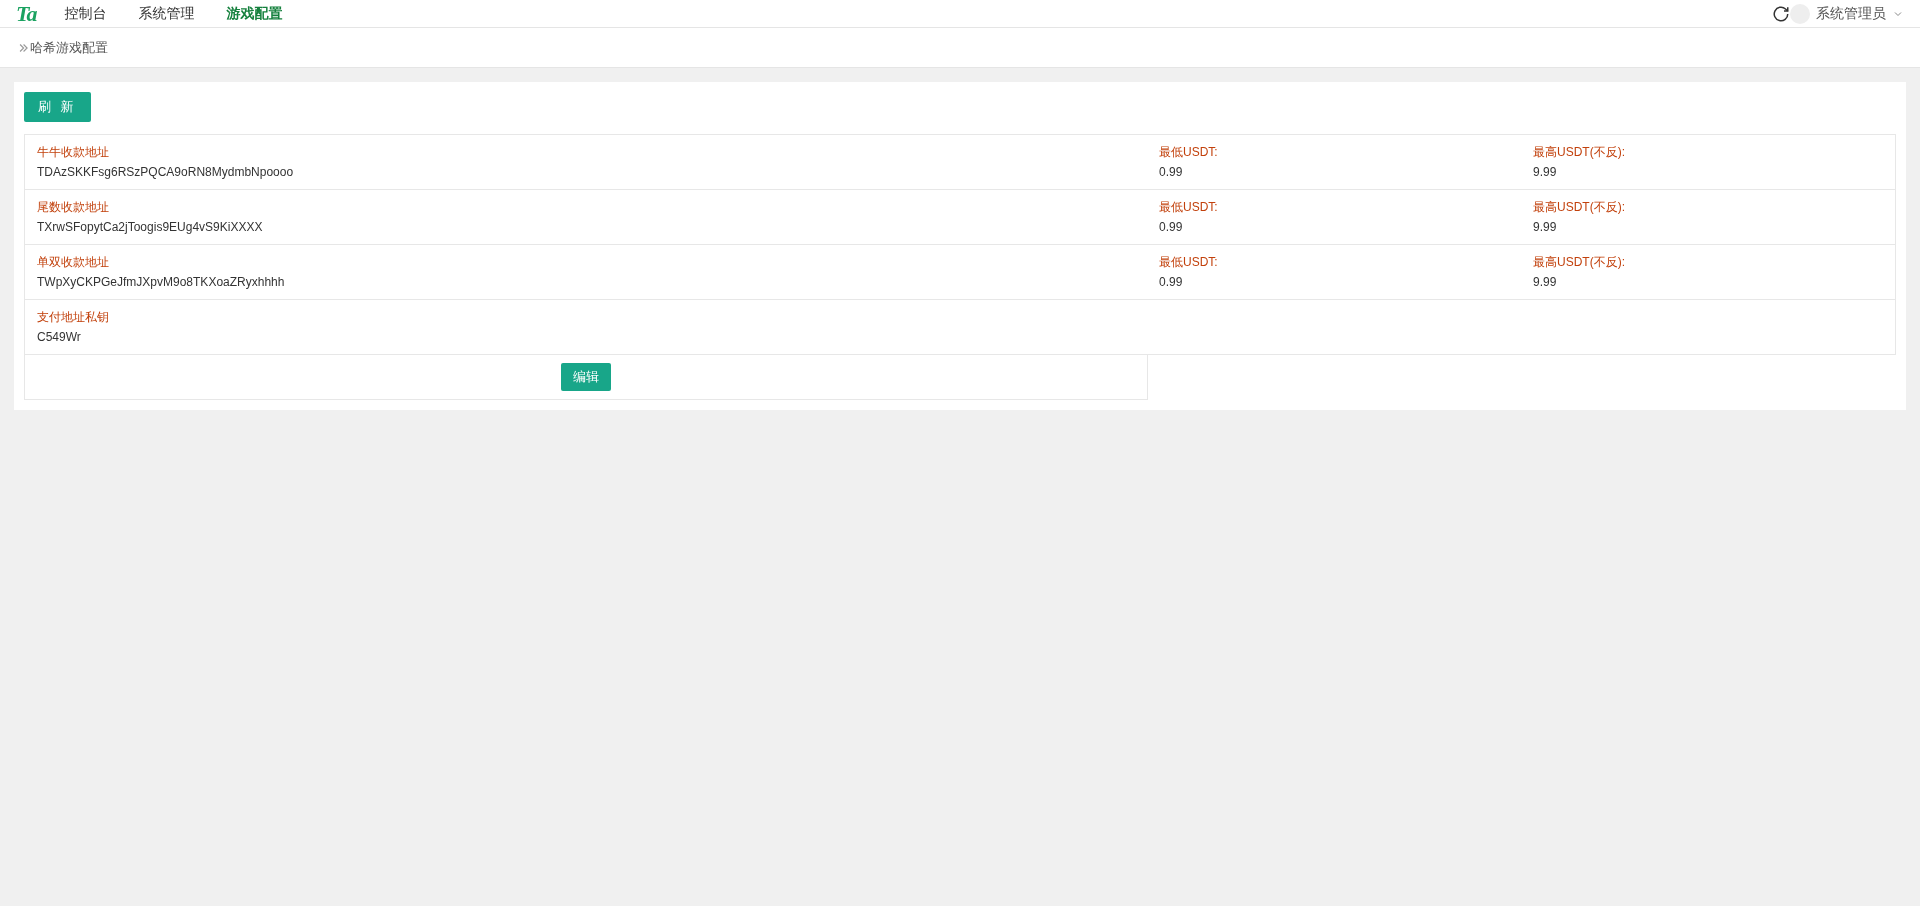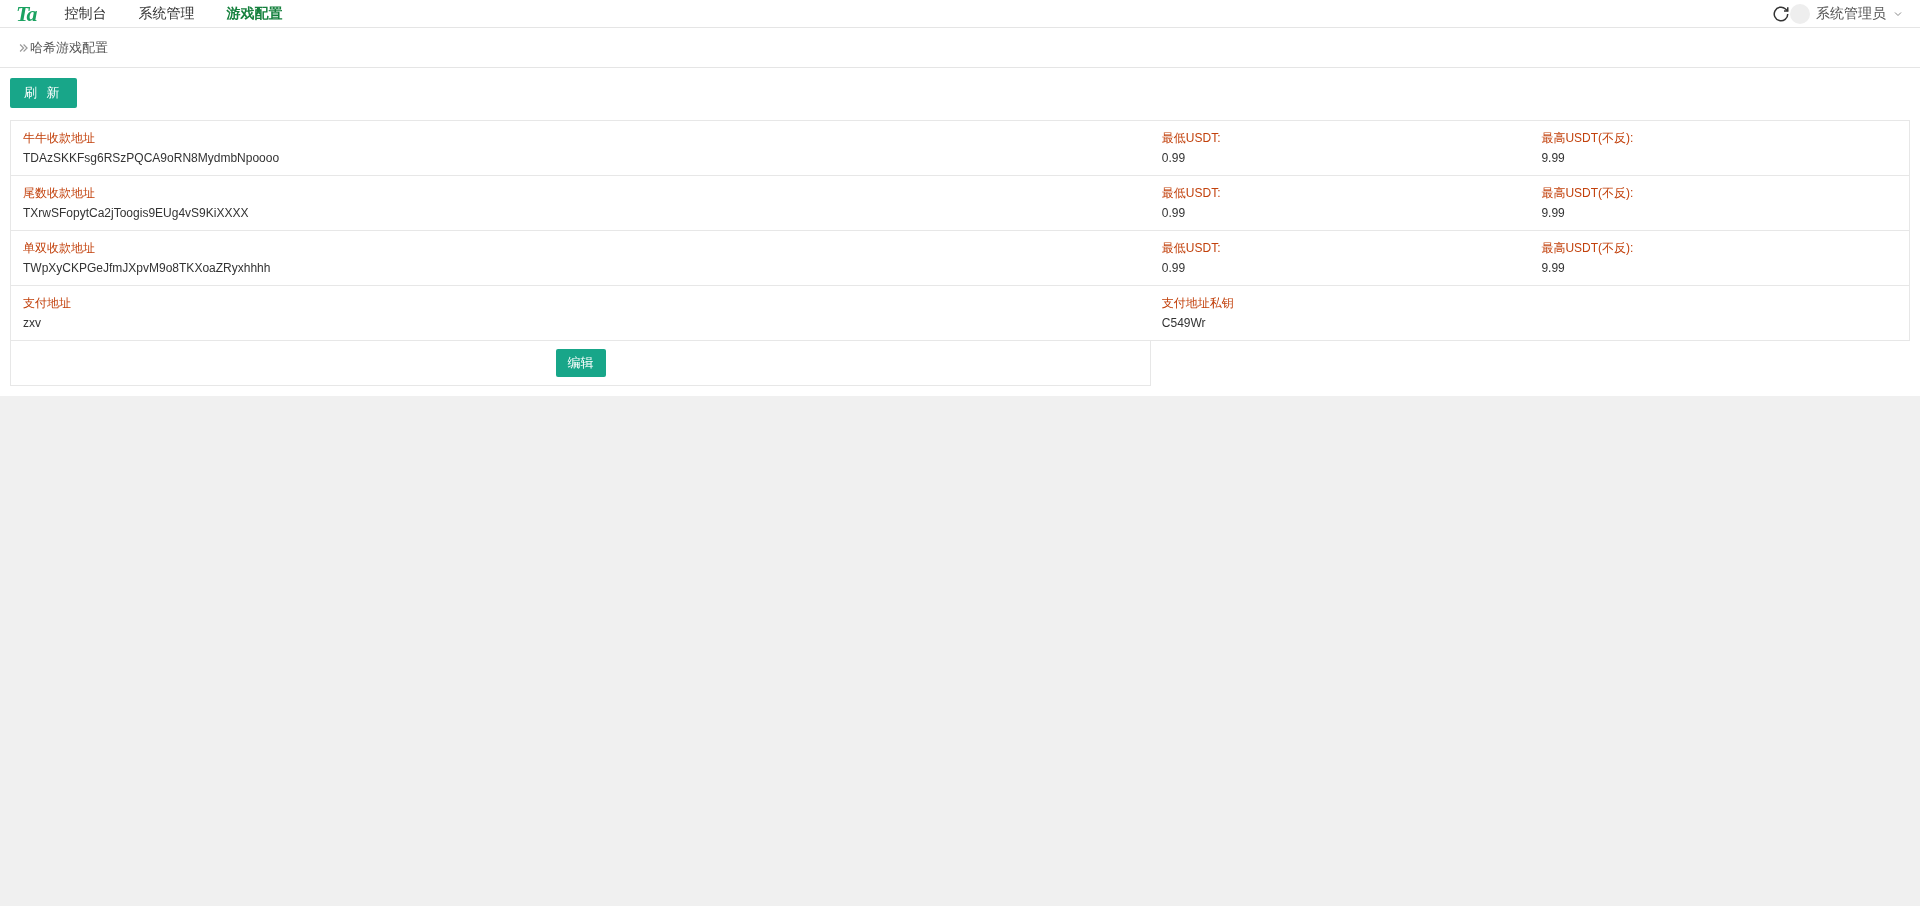--- a/index.html
+++ b/index.html
@@ -60,20 +60,21 @@
     padding: 0 16px;
     gap: 0;
     border-bottom: 1px solid #e5e5e5;
     font-size: 13px;
     color: #555;
   }
   .dbl-chevron { width: 14px; height: 14px; stroke: #999; }
 
   
   .panel {
+    margin: 14px;
     background: #fff;
     padding: 10px;
   }
   .btn {
     display: inline-block;
     border: none;
     padding: 6px 14px;
     font-size: 13px;
     cursor: pointer;
     border-radius: 2px;
@@ -209,24 +210,20 @@
         <div class="value">0.99</div>
       </div>
       <div class="cell">
         <div class="label">最高USDT(不反):</div>
         <div class="value">9.99</div>
       </div>
     </div>
 
     <div class="row two-col">
       <div class="cell">
-        <div class="label">支付地址</div>
-        <div class="value">zxv</div>
-      </div>
-      <div class="cell">
         <div class="label">支付地址私钥</div>
         <div class="value">C549Wr</div>
       </div>
     </div>
   </div>
 
   
   <div class="action-row">
     <button class="btn btn-primary">编辑</button>
   </div>

